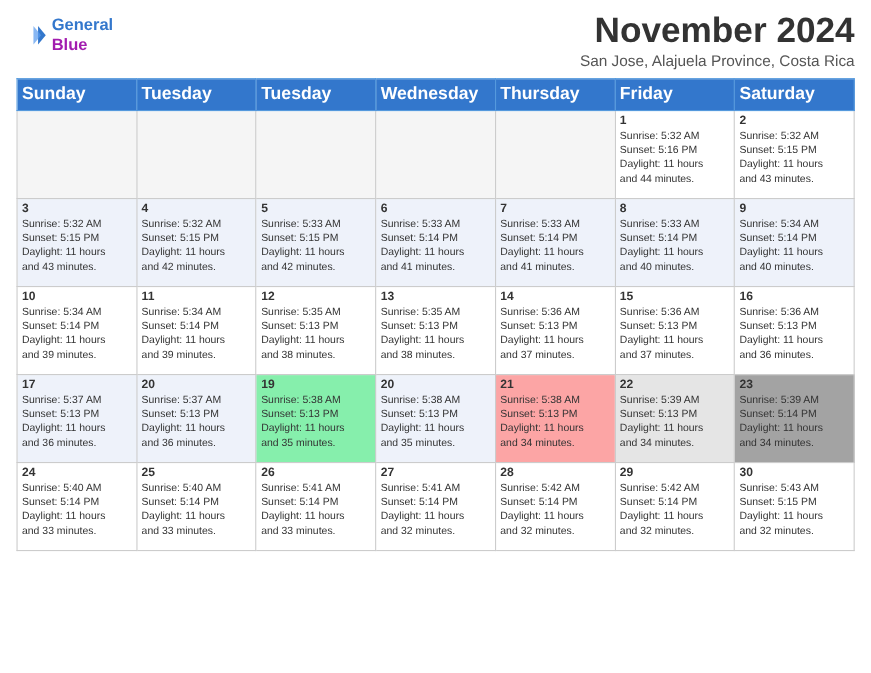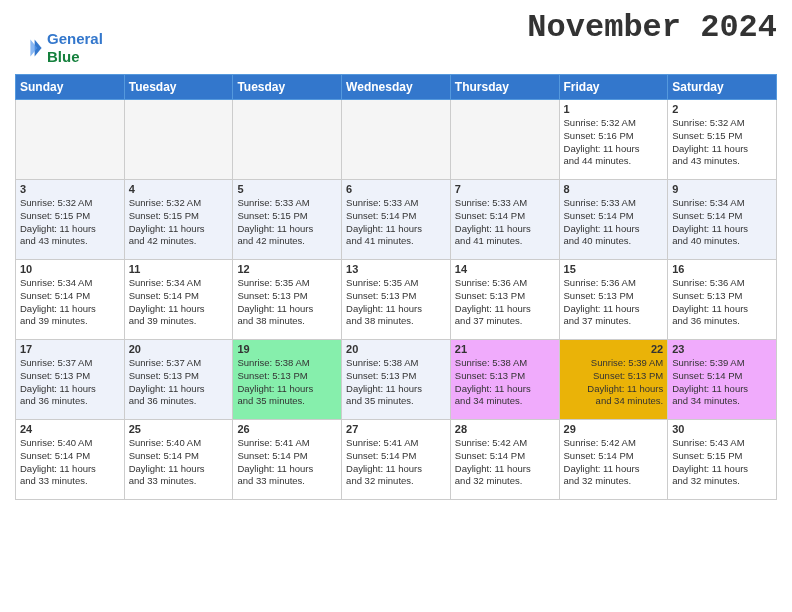--- a/index.html
+++ b/index.html
@@ -17,21 +17,21 @@
     }
     .header {
       display: flex;
       align-items: flex-start;
       justify-content: space-between;
       margin-bottom: 8px;
     }
     .logo {
       display: flex;
       align-items: center;
-      margin-top: 20px;
+      margin-top: 4px;
     }
     .logo-text {
       font-size: 15px;
       font-weight: bold;
       color: #333;
       line-height: 1.2;
     }
     .logo-blue { color: #3377cc; }
     .logo-icon {
       width: 28px;
@@ -39,35 +39,34 @@
       margin-right: 4px;
     }
     .title-block {
       text-align: right;
     }
     .month-title {
       font-size: 32px;
       font-weight: bold;
       color: #333;
       line-height: 1.1;
-      font-family: Liberation Mono, monospace;
     }
     .location {
       font-size: 14px;
       color: #555;
       margin-top: 2px;
     }
     .calendar {
       width: 100%;
       border-collapse: collapse;
     }
     .calendar th {
       background: #3377cc;
       color: #fff;
-      font-size: 12px;
+      font-size: 16px;
       font-weight: bold;
       padding: 5px 4px;
       text-align: left;
       border: 1px solid #5599dd;
     }
     .calendar td {
       border: 1px solid #ccc;
       vertical-align: top;
       padding: 3px 4px;
       font-size: 10px;
@@ -102,25 +101,26 @@
 
 <div class="page">
   <div class="header">
     <div class="logo">
       <svg class="logo-icon" viewBox="0 0 40 40">
         <polygon points="28,8 38,20 28,32" fill="#3377cc"></polygon>
         <polygon points="22,8 32,20 22,32" fill="#5599ee" opacity="0.7"></polygon>
       </svg>
       <div class="logo-text">
         <span class="logo-blue">General</span><br>
-        <span style="color:#15803d;">Blue</span>
+        <span style="color:#a21caf;">Blue</span>
       </div>
     </div>
     <div class="title-block">
       <div class="month-title">November 2024</div>
+      <div class="location">San Jose, Alajuela Province, Costa Rica</div>
     </div>
   </div>
 
   <table class="calendar">
     <thead>
       <tr>
       <th>Sunday</th>
           <th>Tuesday</th>
           <th>Tuesday</th>
           <th>Wednesday</th>
@@ -275,35 +275,35 @@
 Daylight: 11 hours
 and 35 minutes.</div>
           </td>
           <td style="background: rgb(238, 242, 250);">
             <span class="day-num">20</span>
             <div class="day-info" style="white-space: pre-line;">Sunrise: 5:38 AM
 Sunset: 5:13 PM
 Daylight: 11 hours
 and 35 minutes.</div>
           </td>
-          <td style="background: #f0abfc;">
+          <td style="background: #fca5a5;">
             <span class="day-num">21</span>
             <div class="day-info" style="white-space: pre-line;">Sunrise: 5:38 AM
 Sunset: 5:13 PM
 Daylight: 11 hours
 and 34 minutes.</div>
           </td>
-          <td style="background: #eab308; text-align: right;">
+          <td style="background: #e5e5e5;">
             <span class="day-num">22</span>
             <div class="day-info" style="white-space: pre-line;">Sunrise: 5:39 AM
 Sunset: 5:13 PM
 Daylight: 11 hours
 and 34 minutes.</div>
           </td>
-          <td style="background: #f0abfc;">
+          <td style="background: #a3a3a3;">
             <span class="day-num">23</span>
             <div class="day-info" style="white-space: pre-line;">Sunrise: 5:39 AM
 Sunset: 5:14 PM
 Daylight: 11 hours
 and 34 minutes.</div>
           </td>
         </tr>
         <tr>
           <td>
             <span class="day-num">24</span>

